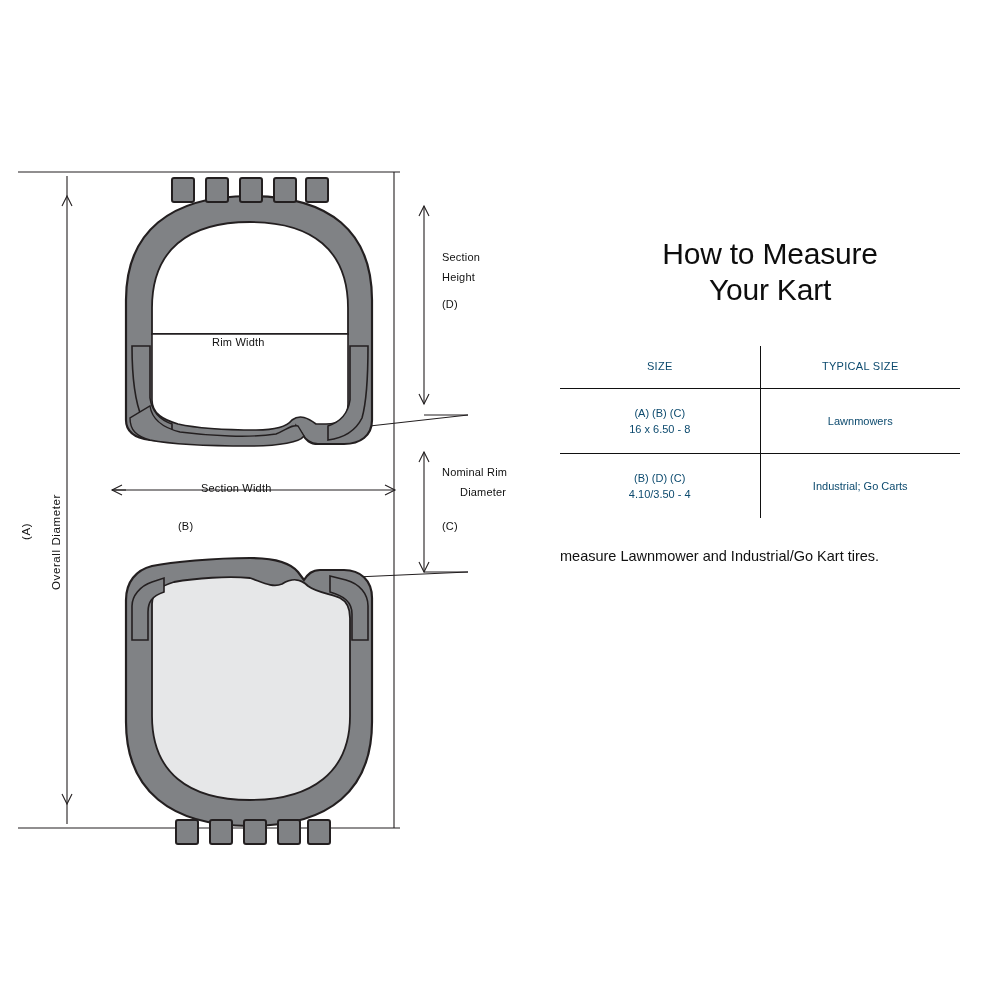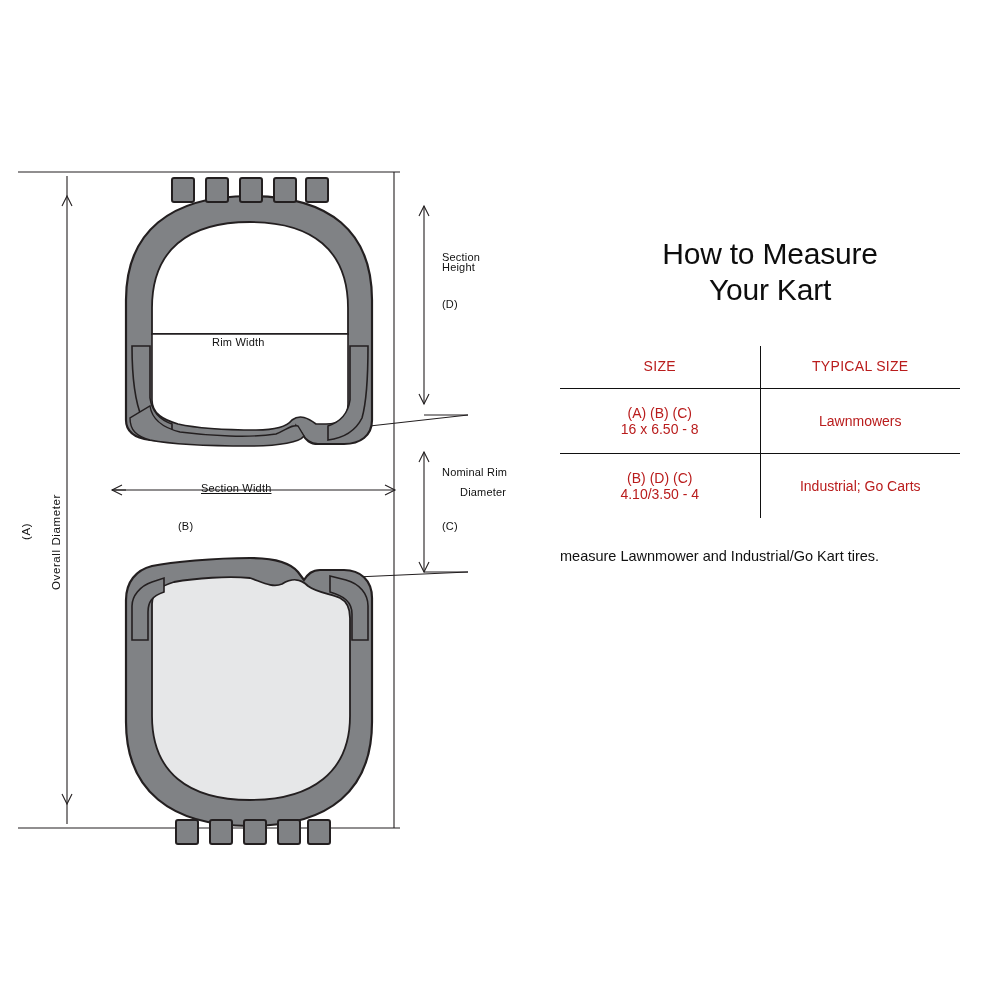--- a/index.html
+++ b/index.html
@@ -76,24 +76,24 @@
   table.size-table {
     margin-top: 38px;
     width: 400px;
     border-collapse: collapse;
     table-layout: fixed;
   }
   table.size-table th,
   table.size-table td {
     text-align: center;
     vertical-align: middle;
-    font-size: 14px;
+    font-size: 11px;
     line-height: 16px;
     padding: 12px 4px;
-    color: #b91c1c;
+    color: #0c4a6e;
   }
   table.size-table th {
     font-weight: normal;
     letter-spacing: 0.3px;
     padding-bottom: 14px;
   }
   table.size-table .col-left {
     border-right: 1.4px solid #111;
   }
   table.size-table tr.hdr th {
@@ -267,26 +267,26 @@
 
       <g stroke="#231f20" stroke-width="1.1" fill="none">
         <line x1="126" y1="490" x2="112" y2="490"></line>
       </g>
     </svg>
 
     <div class="vert-label" style="left:50px; top:590px;">Overall Diameter</div>
     <div class="vert-label" style="left:20px; top:540px;">(A)</div>
 
     <div class="dim-label" style="left:442px; top:251px;">Section</div>
-    <div class="dim-label" style="left:442px; top:261px;">Height</div>
+    <div class="dim-label" style="left:442px; top:271px;">Height</div>
     <div class="dim-label" style="left:442px; top:298px;">(D)</div>
 
     <div class="dim-label center" style="left:212px; top:336px;">Rim Width</div>
 
-    <div class="dim-label center" style="left:201px; top:482px;text-decoration:underline;">Section Width</div>
+    <div class="dim-label center" style="left:201px; top:482px;">Section Width</div>
     <div class="dim-label" style="left:178px; top:520px;">(B)</div>
 
     <div class="dim-label" style="left:442px; top:466px;">Nominal Rim</div>
     <div class="dim-label" style="left:442px; top:486px;padding-left:18px;">Diameter</div>
     <div class="dim-label" style="left:442px; top:520px;">(C)</div>
   </div>
 
   <div id="right">
 
     <h1 id="title">

